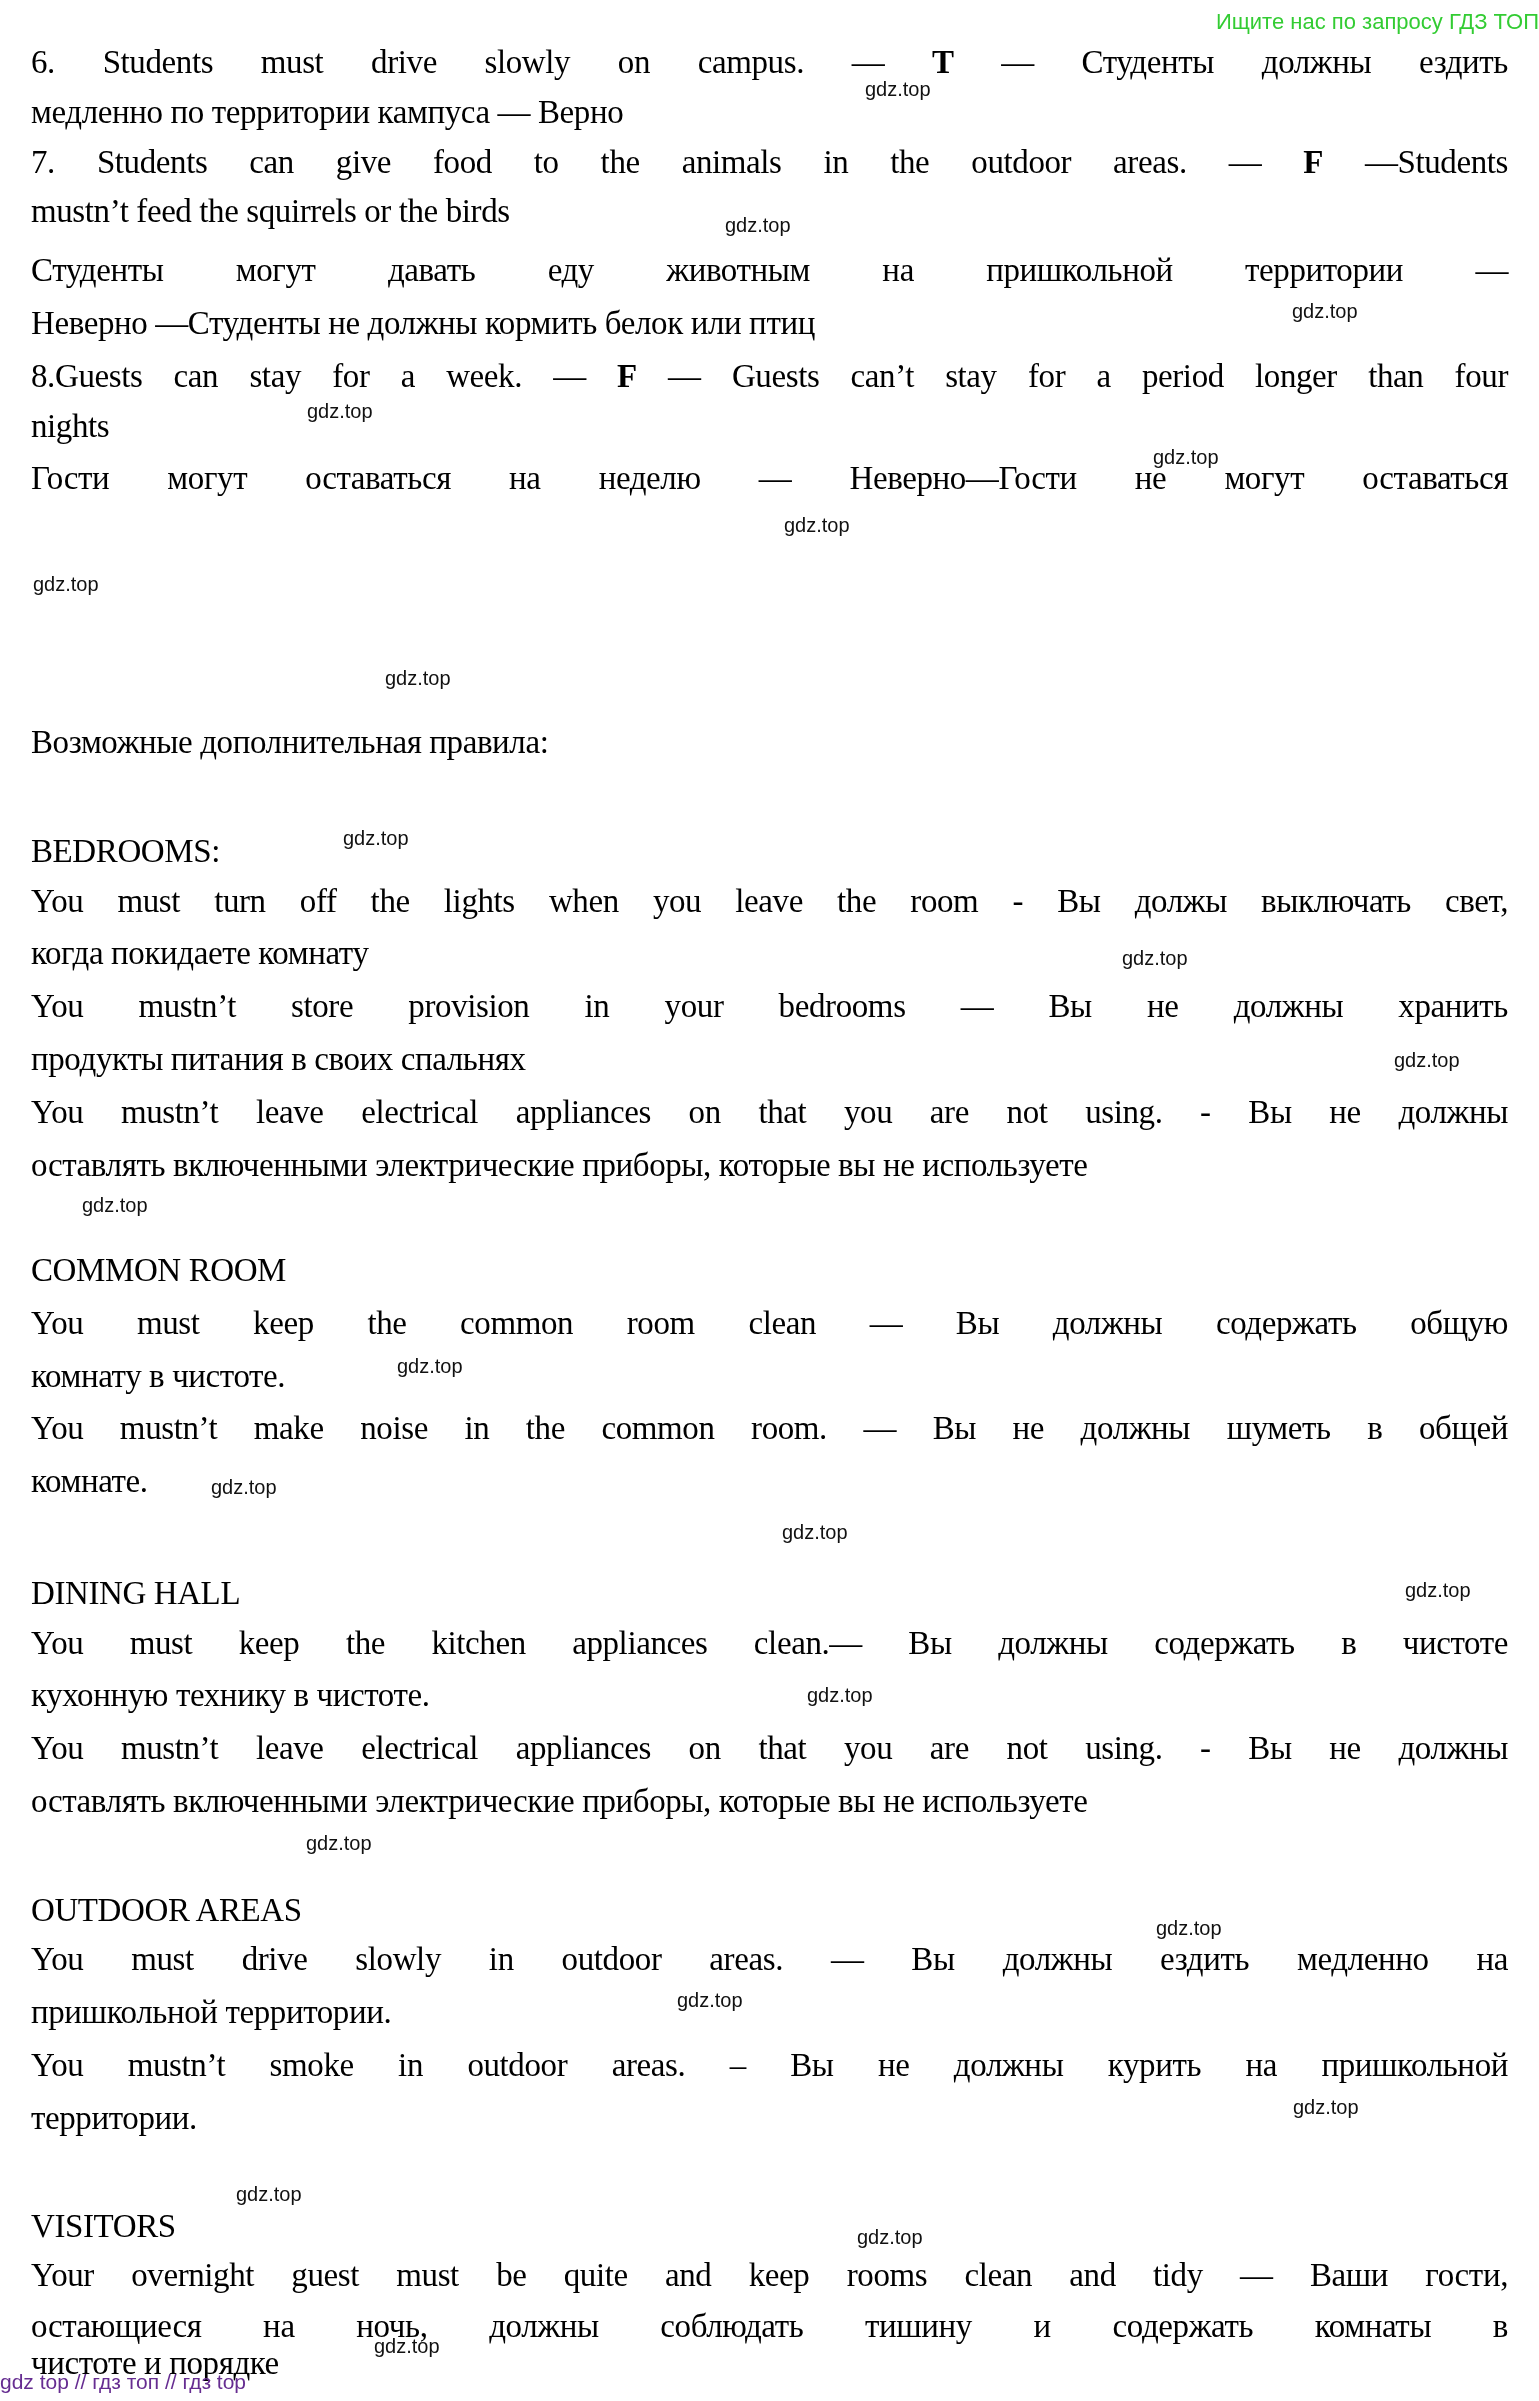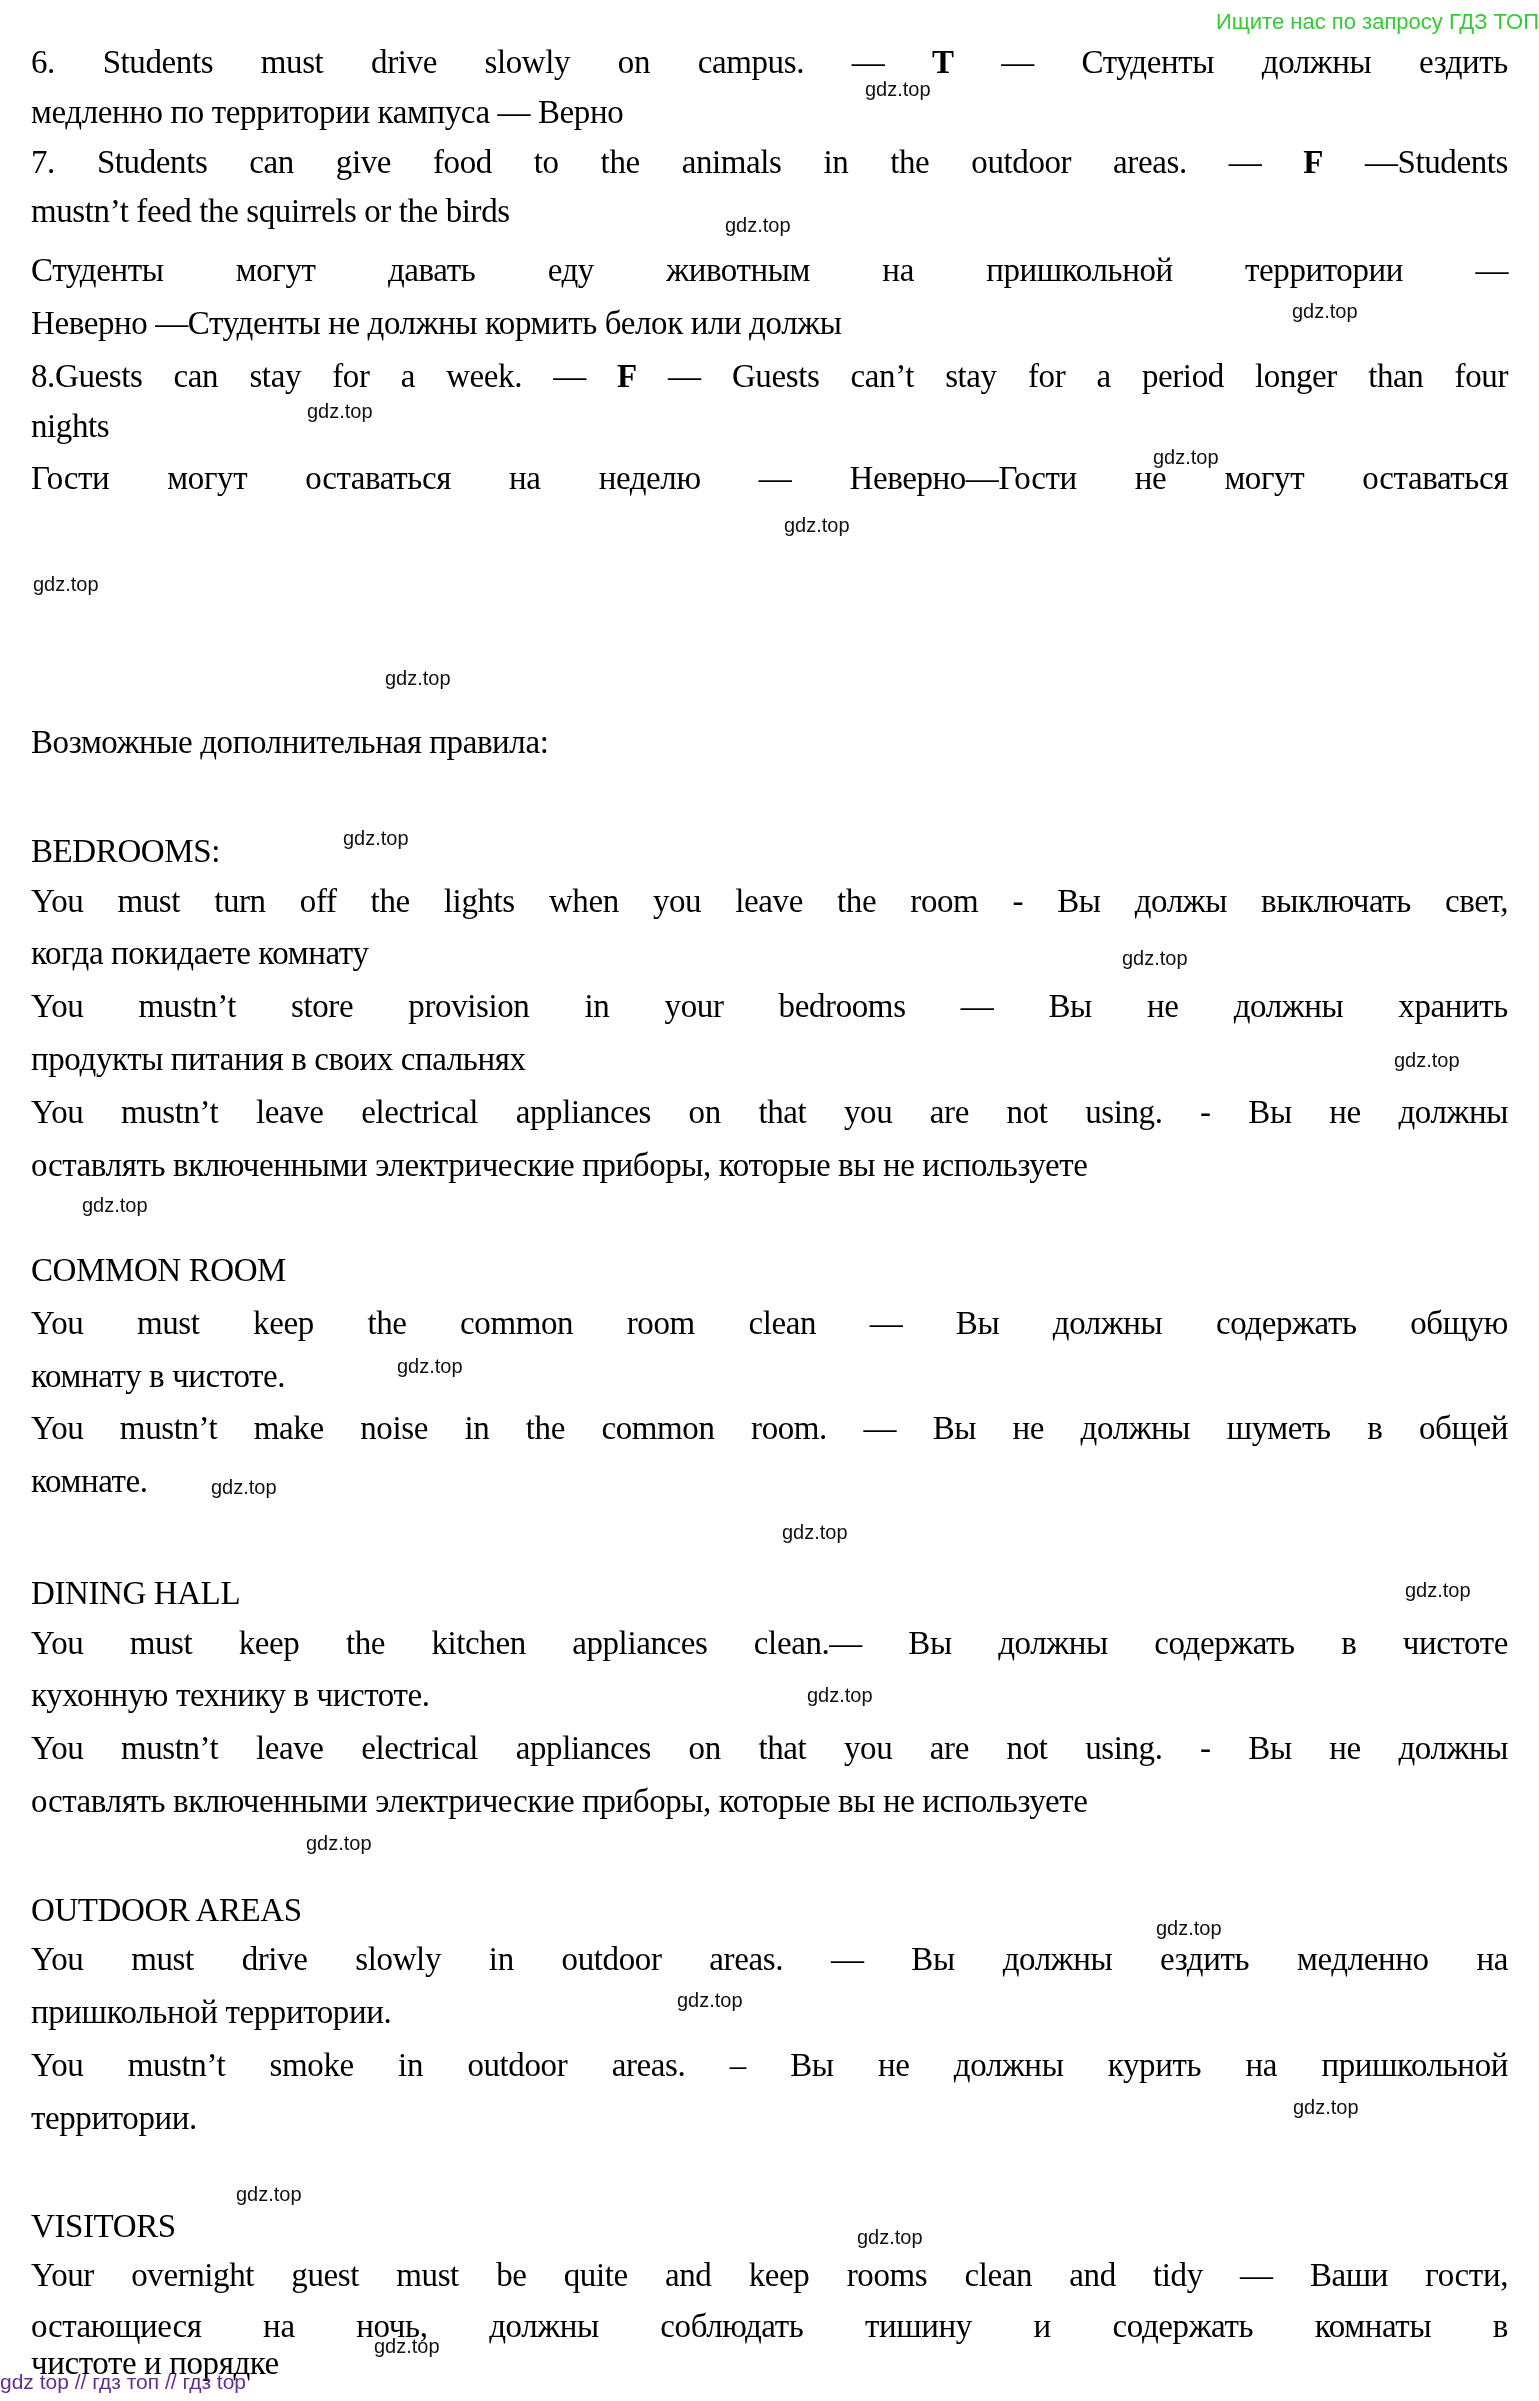--- a/index.html
+++ b/index.html
@@ -61,21 +61,21 @@
 
   <div class="ln j" style="top:43px"><span>6. Students must drive slowly on campus. — </span><span class="b">T</span><span> — Студенты должны ездить</span></div>
   <div class="ln" style="top:93px">медленно по территории кампуса — Верно</div>
   <span class="wm" style="left:865px;top:78px">gdz.top</span>
 
   <div class="ln j" style="top:143px"><span>7. Students can give food to the animals in the outdoor areas. — </span><span class="b">F</span><span> —Students</span></div>
   <div class="ln" style="top:192px">mustn’t feed the squirrels or the birds</div>
   <span class="wm" style="left:725px;top:214px">gdz.top</span>
   <div class="ln j" style="top:251px">Студенты могут давать еду животным на пришкольной территории —</div>
   <span class="wm" style="left:1292px;top:300px">gdz.top</span>
-  <div class="ln" style="top:304px">Неверно —Студенты не должны кормить белок или должы</div>
+  <div class="ln" style="top:304px">Неверно —Студенты не должны кормить белок или птиц</div>
 
   <div class="ln j" style="top:357px"><span>8.Guests can stay for a week. — </span><span class="b">F</span><span> — Guests can’t stay for a period longer than four</span></div>
   <span class="wm" style="left:307px;top:400px">gdz.top</span>
   <div class="ln" style="top:407px">nights</div>
   <span class="wm" style="left:1153px;top:446px">gdz.top</span>
   <div class="ln j" style="top:459px">Гости могут оставаться на неделю — Неверно—Гости не могут оставаться</div>
   <span class="wm" style="left:784px;top:514px">gdz.top</span>
   <span class="wm" style="left:33px;top:573px">gdz.top</span>
 
   <span class="wm" style="left:385px;top:667px">gdz.top</span>

